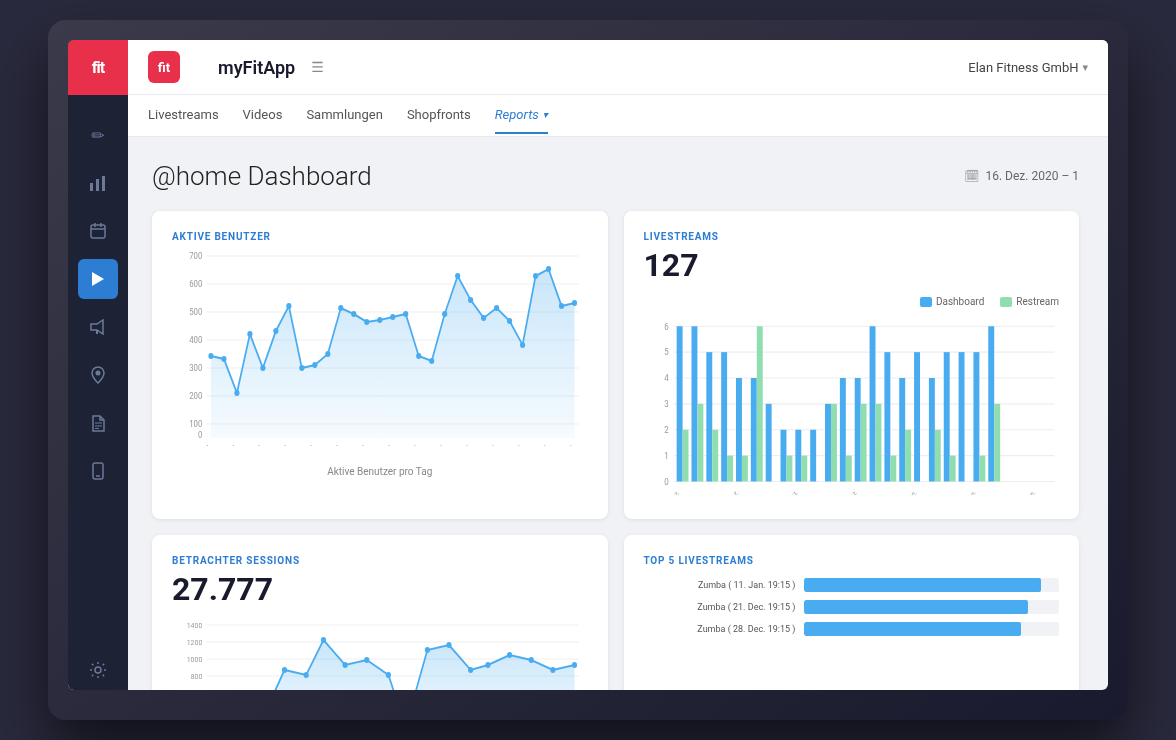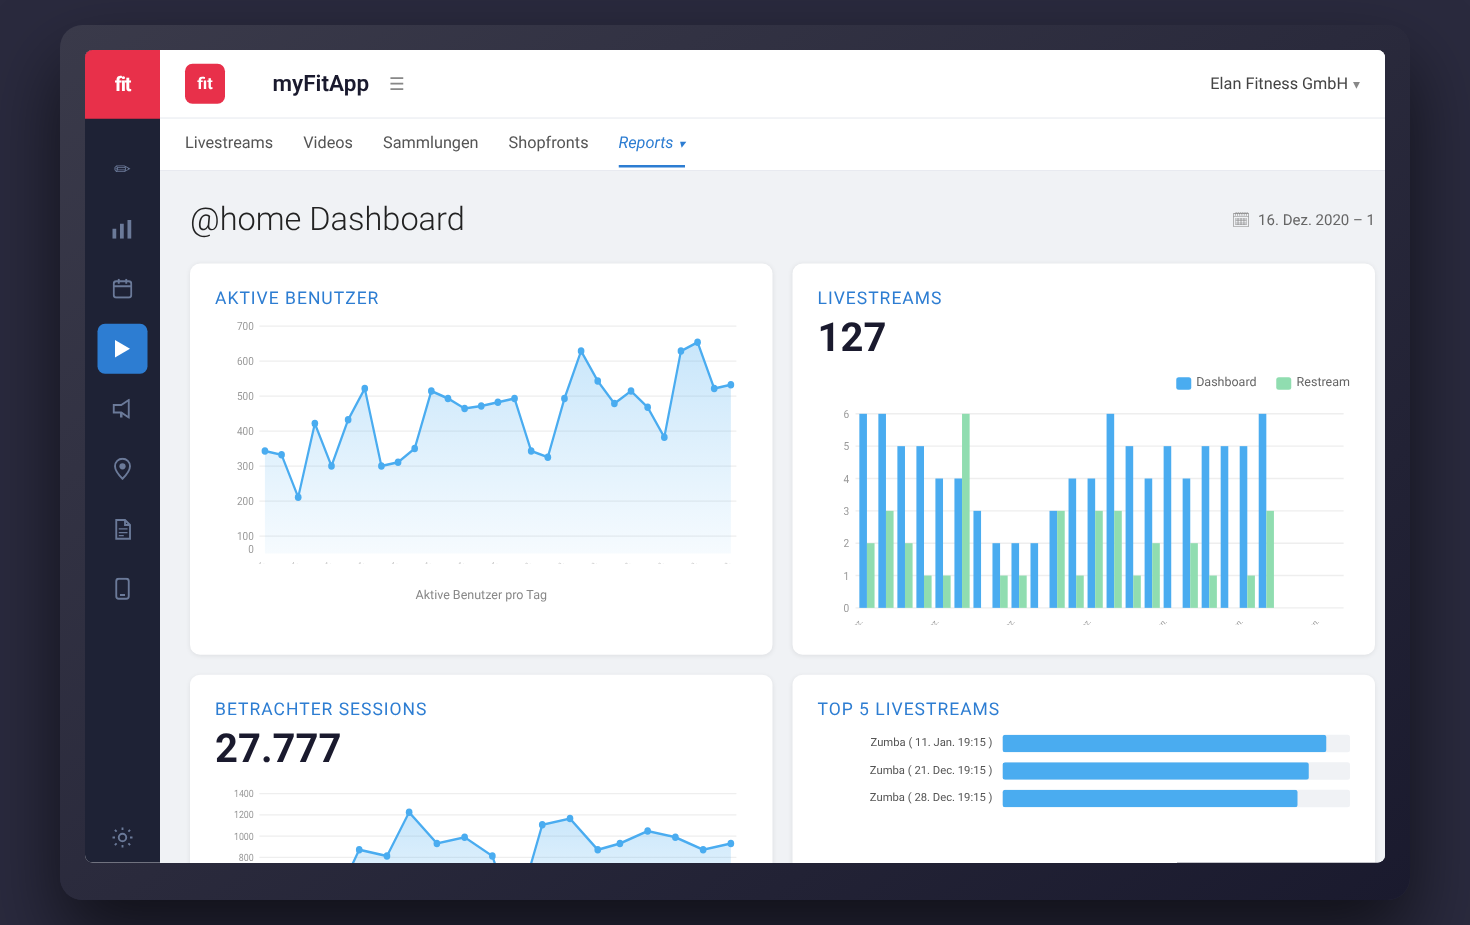--- a/index.html
+++ b/index.html
@@ -164,22 +164,23 @@
     .nav-tab-with-arrow {
       display: flex;
       align-items: center;
       gap: 4px;
     }
     
     .page-content {
       flex: 1;
       overflow-y: auto;
       overflow-x: hidden;
-      padding: 24px 8px 24px 24px;
+      padding: 24px 29px 24px 24px;
       background: #f0f2f5;
+      border-radius: 25px;
     }
     .page-header {
       display: flex;
       align-items: center;
       justify-content: space-between;
       margin-bottom: 20px;
     }
     .page-title {
       font-size: 26px;
       font-weight: 300;
@@ -201,22 +202,22 @@
       grid-template-columns: 1fr 1fr;
       gap: 16px;
     }
     .card {
       background: white;
       border-radius: 8px;
       padding: 20px;
       box-shadow: 0 1px 4px rgba(0,0,0,0.08);
     }
     .card-title {
-      font-size: 14px;
-      font-weight: 400;
+      font-size: 10px;
+      font-weight: 700;
       color: #2d7dd2;
       text-transform: uppercase;
       letter-spacing: 0.8px;
       margin-bottom: 4px;
     }
     .card-value {
       font-size: 32px;
       font-weight: 700;
       color: #1a1a2e;
       margin-bottom: 12px;
@@ -253,20 +254,21 @@
       width: 12px;
       height: 10px;
       border-radius: 2px;
     }
     
     .hbar-row {
       display: flex;
       align-items: center;
       margin-bottom: 8px;
       gap: 8px;
+      margin-left: 12px;
     }
     .hbar-label {
       font-size: 9px;
       color: #555;
       text-align: right;
       width: 140px;
       flex-shrink: 0;
     }
     .hbar-bar-container {
       flex: 1;

